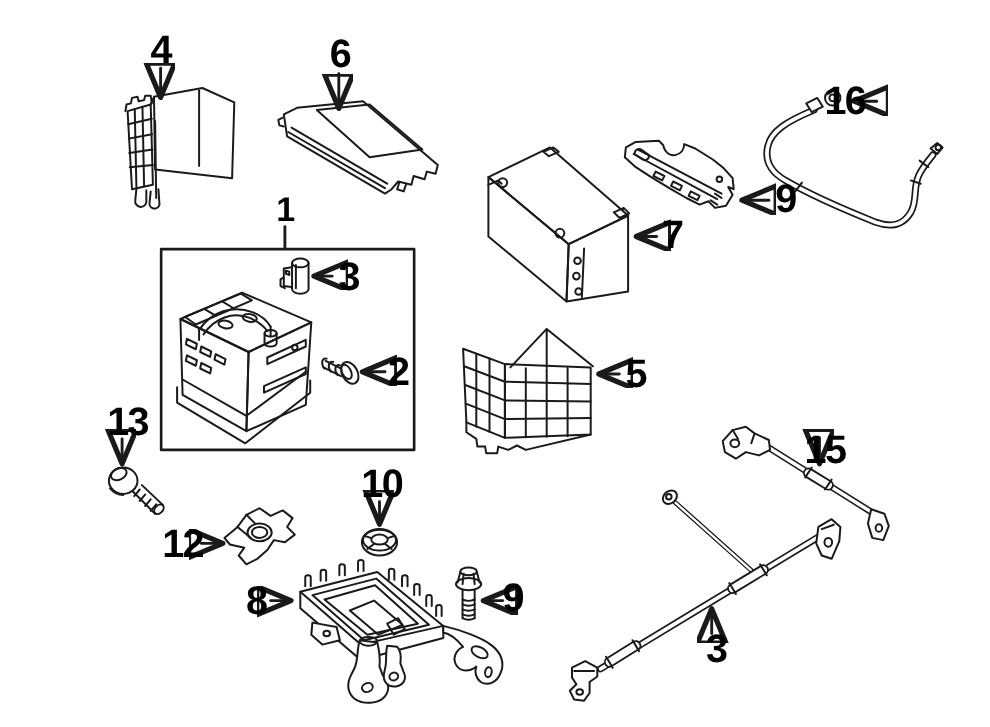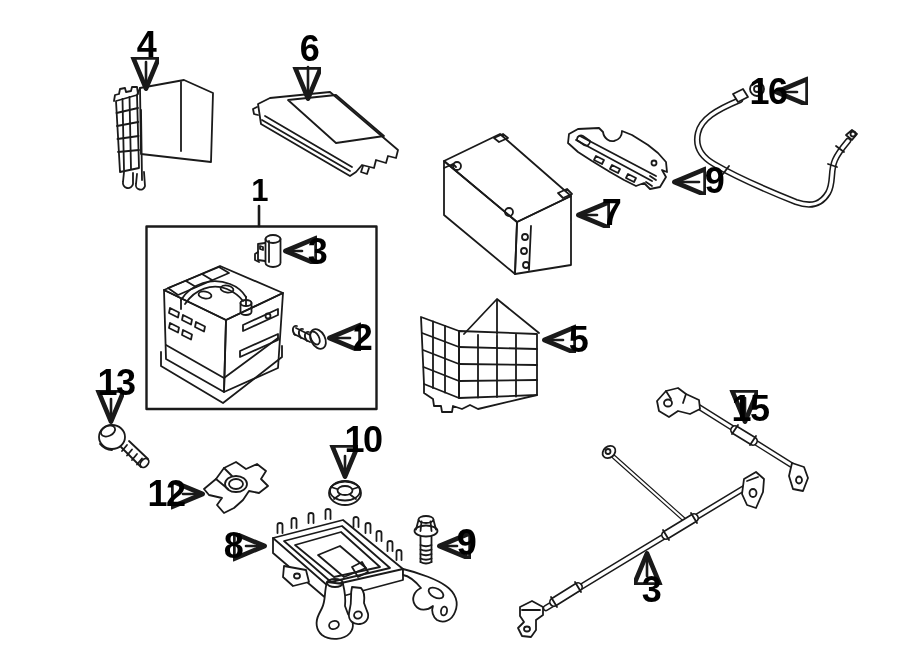--- a/index.html
+++ b/index.html
@@ -277,21 +277,21 @@
 
   <div class="callout small" style="left:259px;top:190px;">1</div>
   <div class="callout" style="left:362px;top:338px;">2</div>
   <div class="callout" style="left:317px;top:252px;">3</div>
   <div class="callout" style="left:146px;top:45px;">4</div>
   <div class="callout" style="left:578px;top:340px;">5</div>
   <div class="callout" style="left:309px;top:49px;">6</div>
   <div class="callout" style="left:611px;top:213px;">7</div>
   <div class="callout" style="left:233px;top:546px;">8</div>
   <div class="callout" style="left:466px;top:543px;">9</div>
-  <div class="callout" style="left:347px;top:440px;margin-left:16px;">10</div>
+  <div class="callout" style="left:347px;top:440px;">10</div>
   <div class="callout" style="left:714px;top:181px;">9</div>
   <div class="callout" style="left:166px;top:494px;text-align:right;">12</div>
   <div class="callout" style="left:116px;top:383px;">13</div>
   <div class="callout" style="left:651px;top:590px;">3</div>
   <div class="callout" style="left:750px;top:384px;margin-top:25px;">15</div>
   <div class="callout" style="left:768px;top:92px;">16</div>
 
 </div>
 
 </body></html>

